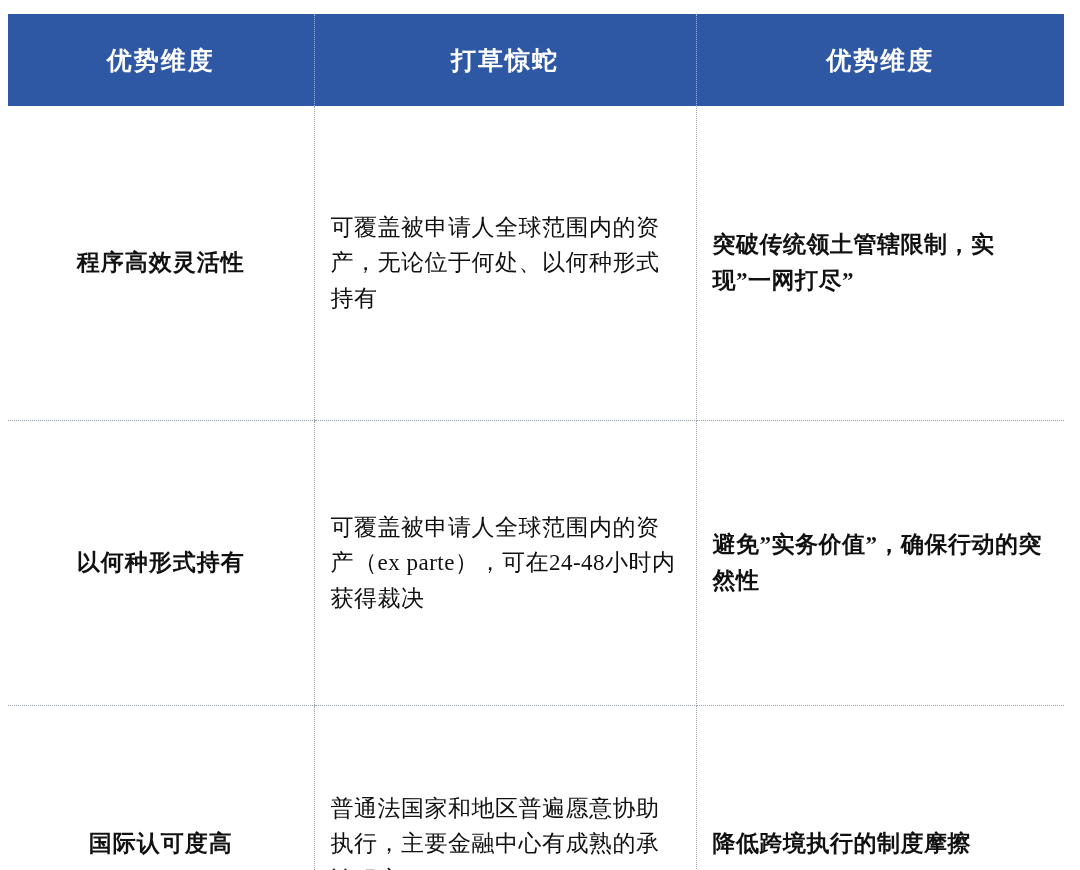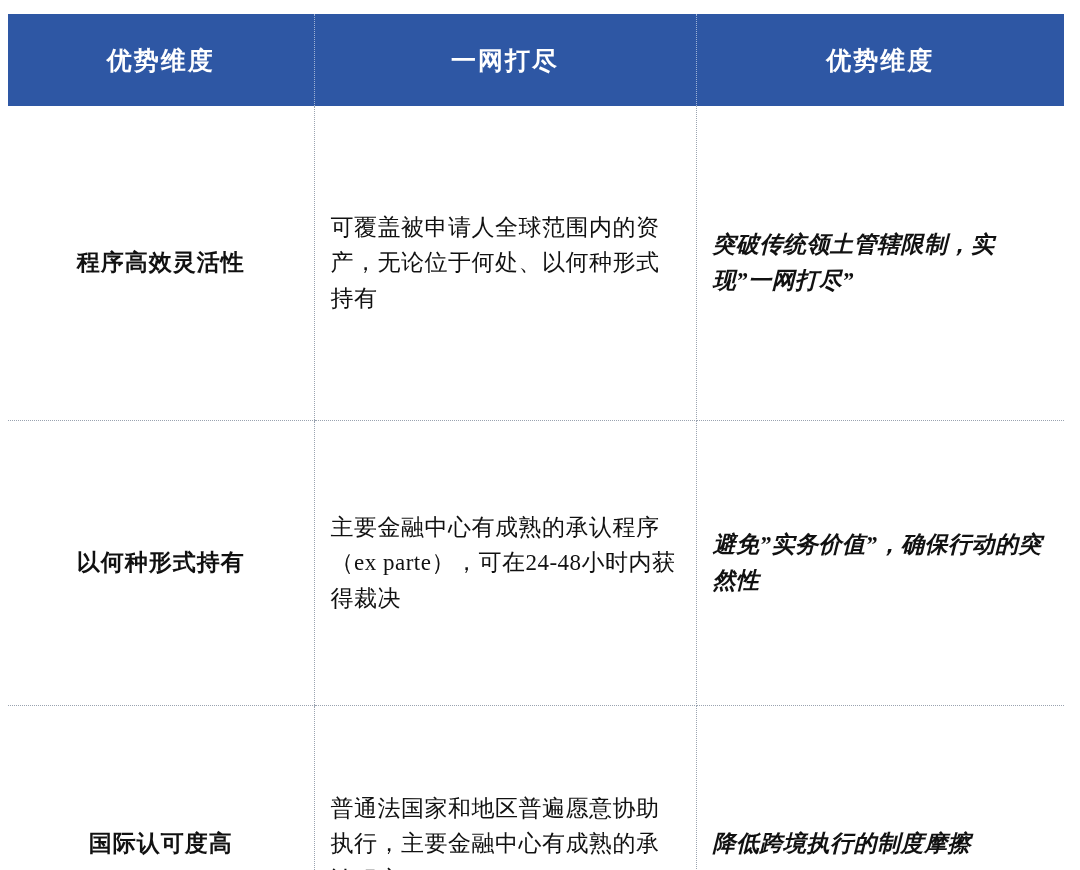--- a/index.html
+++ b/index.html
@@ -66,53 +66,52 @@
     text-align: left;
     font-weight: normal;
     letter-spacing: 0.5px;
     border-left: 1px dotted #9aa3b0;
     border-right: 1px dotted #9aa3b0;
   }
   tbody td.cell-value {
     text-align: left;
     font-weight: bold;
     letter-spacing: 0.5px;
-    font-style: italic;
   }
   tbody tr.row-1 td { height: 278px; }
   tbody tr.row-2 td { height: 248px; }
   tbody tr.row-3 td { height: 240px; }
   tbody tr:last-child td { border-bottom: 1px dotted #9aa3b0; }
 </style>
 </head>
 <body>
 
 <div class="page">
   <table class="adv-table">
     <colgroup>
       <col class="c1">
       <col class="c2">
       <col class="c3">
     </colgroup>
     <thead>
       <tr>
         <th>优势维度</th>
-        <th class="col-sep">一网打尽</th>
+        <th class="col-sep">打草惊蛇</th>
         <th class="col-sep">优势维度</th>
       </tr>
     </thead>
     <tbody>
       <tr class="row-1">
         <td class="cell-dim">程序高效灵活性</td>
         <td class="cell-body">可覆盖被申请人全球范围内的资产，无论位于何处、以何种形式持有</td>
         <td class="cell-value">突破传统领土管辖限制，实现”一网打尽”</td>
       </tr>
       <tr class="row-2">
         <td class="cell-dim">以何种形式持有</td>
-        <td class="cell-body">主要金融中心有成熟的承认程序（ex parte），可在24-48小时内获得裁决</td>
+        <td class="cell-body">可覆盖被申请人全球范围内的资产（ex parte），可在24-48小时内获得裁决</td>
         <td class="cell-value">避免”实务价值”，确保行动的突然性</td>
       </tr>
       <tr class="row-3">
         <td class="cell-dim">国际认可度高</td>
         <td class="cell-body">普通法国家和地区普遍愿意协助执行，主要金融中心有成熟的承认程序</td>
         <td class="cell-value">降低跨境执行的制度摩擦</td>
       </tr>
     </tbody>
   </table>
 </div>

